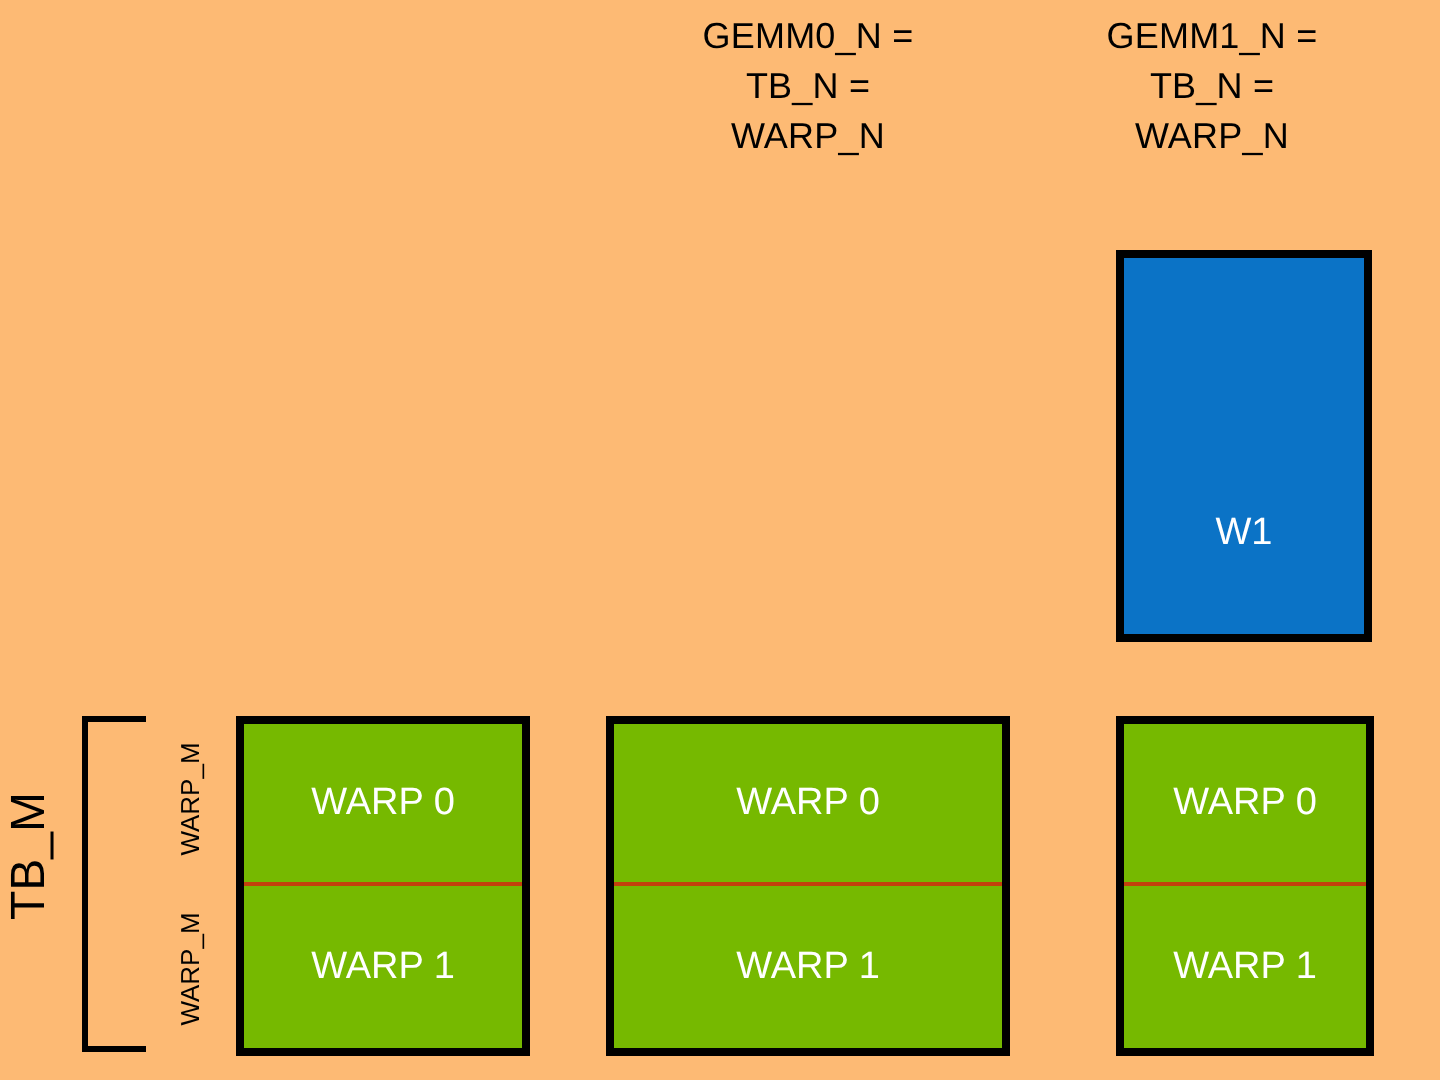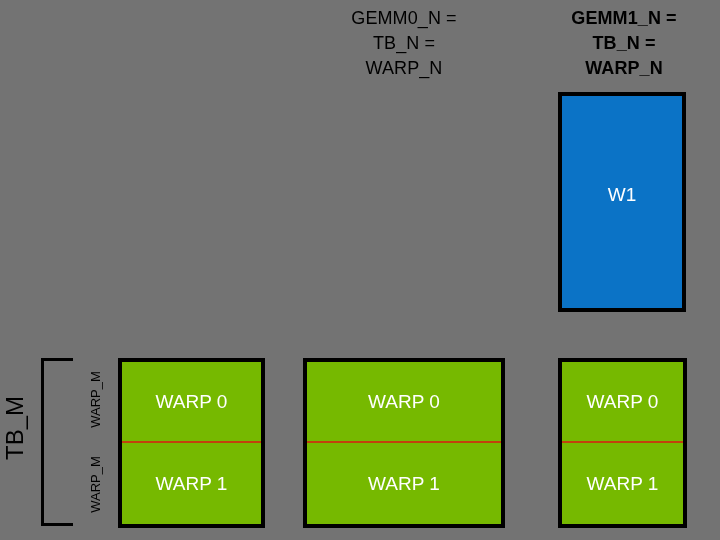--- a/index.html
+++ b/index.html
@@ -10,58 +10,58 @@
     width: 720px;
     height: 540px;
     background: #ffffff;
     font-family: "Liberation Sans", sans-serif;
     overflow: hidden;
   }
   #stage {
     position: relative;
     width: 720px;
     height: 540px;
-    background: #737373;
+    background: #fdba74;
   }
 
   
   .col-header {
     position: absolute;
     text-align: center;
     font-size: 18px;
     line-height: 25px;
     color: #000000;
     white-space: pre-line;
     letter-spacing: 0.1px;
   }
   #header-gemm0 { left: 303px; top: 6px; width: 202px; }
-  #header-gemm1 { left: 540px; top: 6px; width: 168px; font-weight: bold; }
+  #header-gemm1 { left: 522px; top: 6px; width: 168px; }
 
   
   .block {
     position: absolute;
     box-sizing: border-box;
     border: 4px solid #000000;
     display: flex;
     align-items: center;
     justify-content: center;
     color: #ffffff;
     font-size: 19px;
   }
   .blue { background: #0b73c6; }
 
   
   #block-w0 {
     left: 303px; top: 170px;
     width: 202px; height: 128px;
   }
   #block-w1 {
-    left: 558px; top: 92px;
-    width: 128px; height: 220px;
-    align-items: flex-start;
+    left: 558px; top: 125px;
+    width: 128px; height: 196px;
+    align-items: center;
   }
   #block-w1 .blk-label { margin-top: 88px; }
 
   
   .warp-col {
     position: absolute;
     box-sizing: border-box;
     border: 4px solid #000000;
     background: #76b900;
     display: flex;

